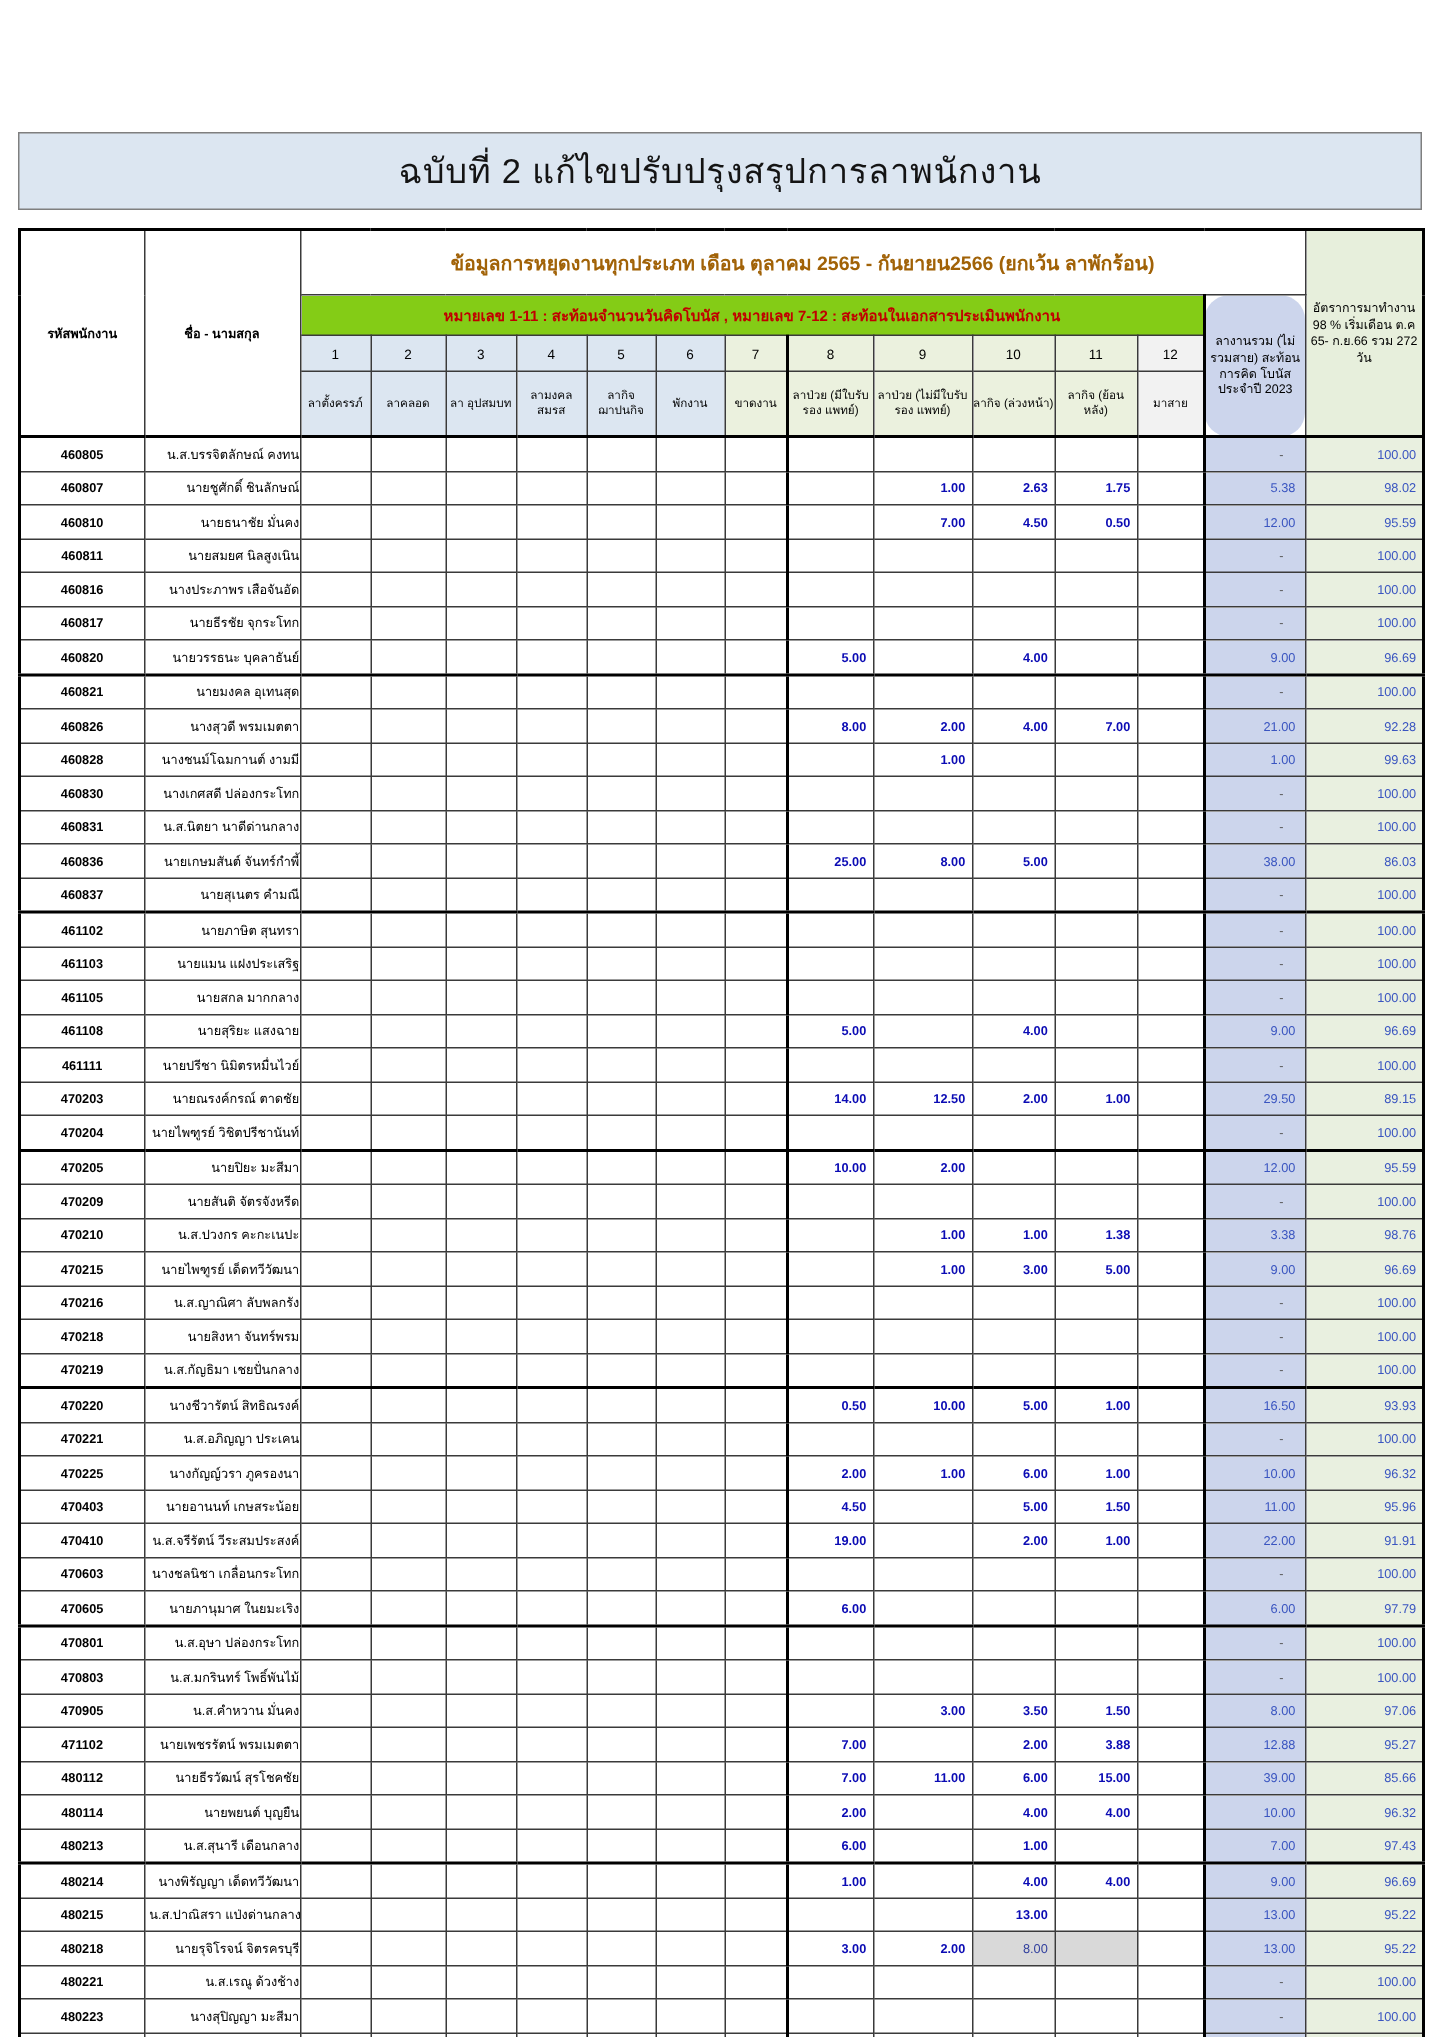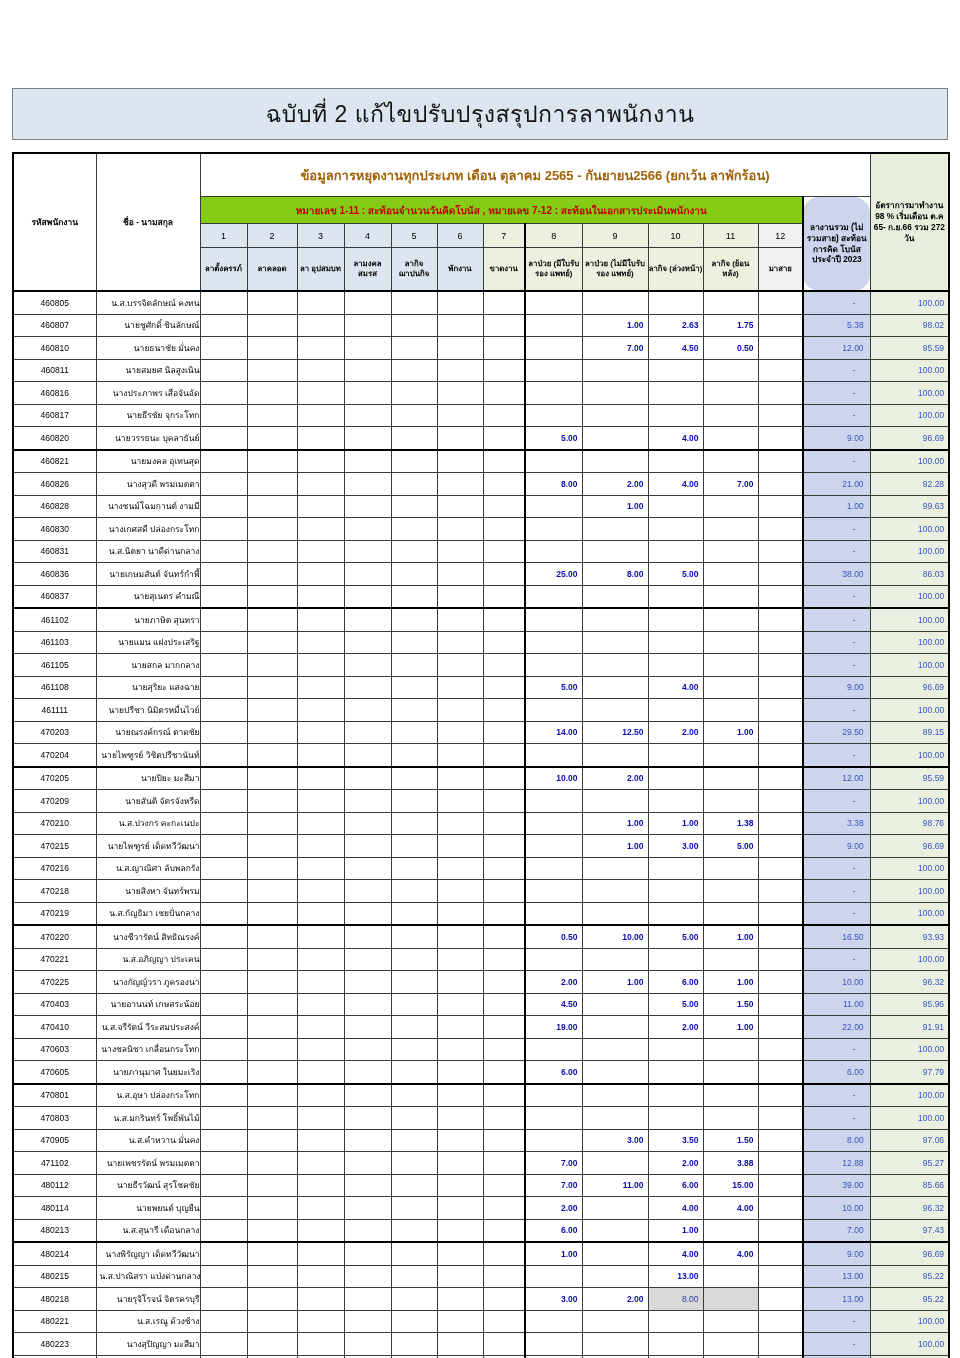--- a/index.html
+++ b/index.html
@@ -25,25 +25,25 @@
   .hspan{background:#ffffff;color:#a16207;font-weight:bold;font-size:13px;text-align:center;height:42px;}
   .hnote{background:#84cc16;color:#c00000;font-weight:bold;font-size:10px;text-align:center;height:26px;}
   .hnum{font-size:9px;text-align:center;height:23px;color:#000;}
   .hsub{font-size:7.8px;line-height:1.25;text-align:center;height:42px;color:#000;padding:1px;}
   .htot{background:#ccd5ec;font-size:8.3px;line-height:1.3;text-align:center;color:#000;padding:1px;border-radius:16px;}
   .hrate{background:#e7efdc;font-size:8.3px;line-height:1.35;text-align:center;color:#000;padding:2px;}
   .lav{background:#dce6f1;}
   .grn{background:#ebf1de;}
   .wht{background:#f2f2f2;}
   .bl{border-left:2px solid #000 !important;}
-  .hid,.hname,.htot,.hrate,tr.h4 td{border-bottom:2px solid #000 !important;font-weight:bold;}
+  .hid,.hname,.htot,.hrate,tr.h4 td{border-bottom:2px solid #000 !important;}
 
   
   tr.r td{height:21.5px;}
-  .cid{font-size:8.5px;font-weight:normal;text-align:center;color:#000;}
+  .cid{font-size:8.5px;font-weight:bold;text-align:center;color:#000;}
   .cname{font-size:8.5px;text-align:right;color:#000;padding-left:3px !important;white-space:nowrap;}
   .cval{font-size:8.5px;font-weight:bold;color:#0b0bb4;text-align:right;padding-right:4px !important;}
   .cval.gray{background:#d9d9d9;color:#33419e;font-weight:normal;}
   .ctot{background:#ccd5ec;font-size:8.5px;color:#3a55c0;text-align:right;padding-right:6px !important;}
   .ctot.dash{color:#595959;padding-right:14px !important;}
   .cpct{background:#e9f0e0;font-size:8.5px;color:#3a55c0;text-align:right;padding-right:4px !important;}
   tr.r td:nth-child(10){border-left:2px solid #000;}  
   tr.r td:nth-child(15){border-left:2px solid #000;}  
   tr.ge td{border-bottom:2px solid #000;}
 </style>

